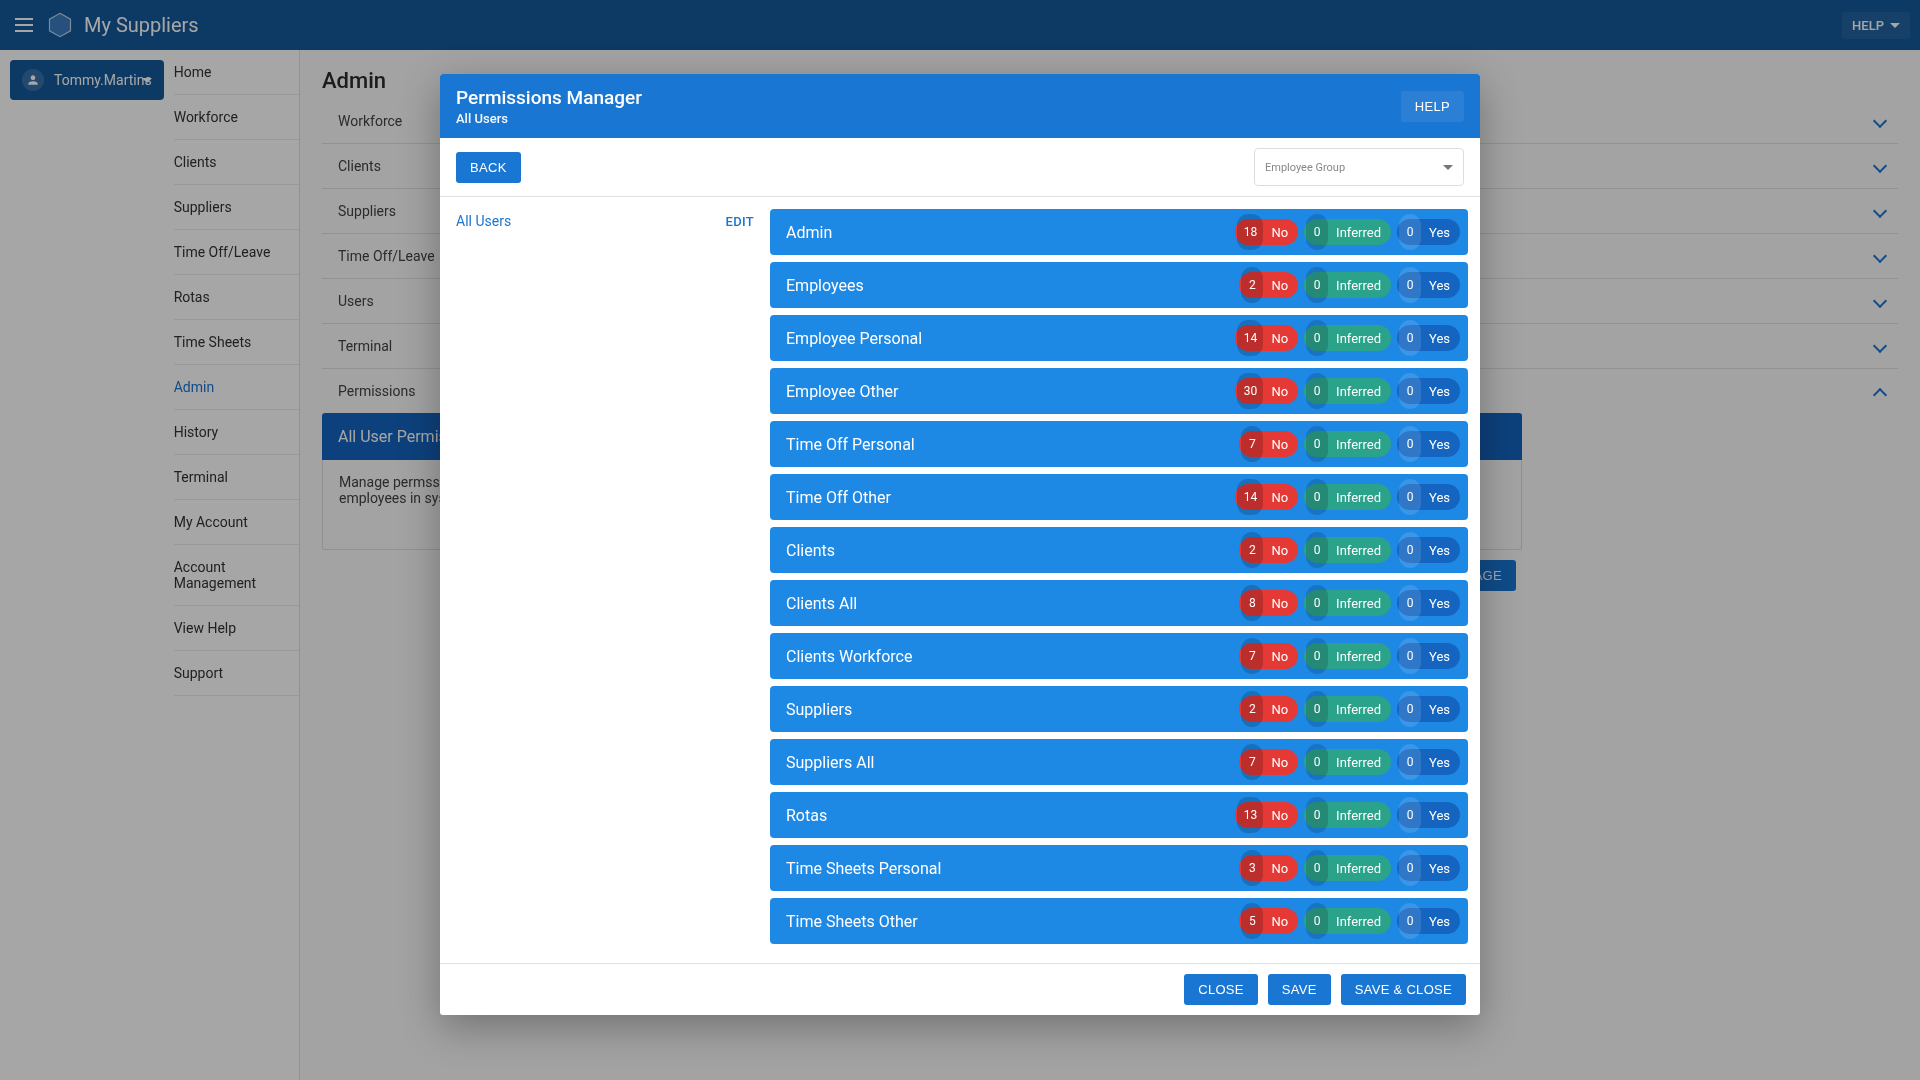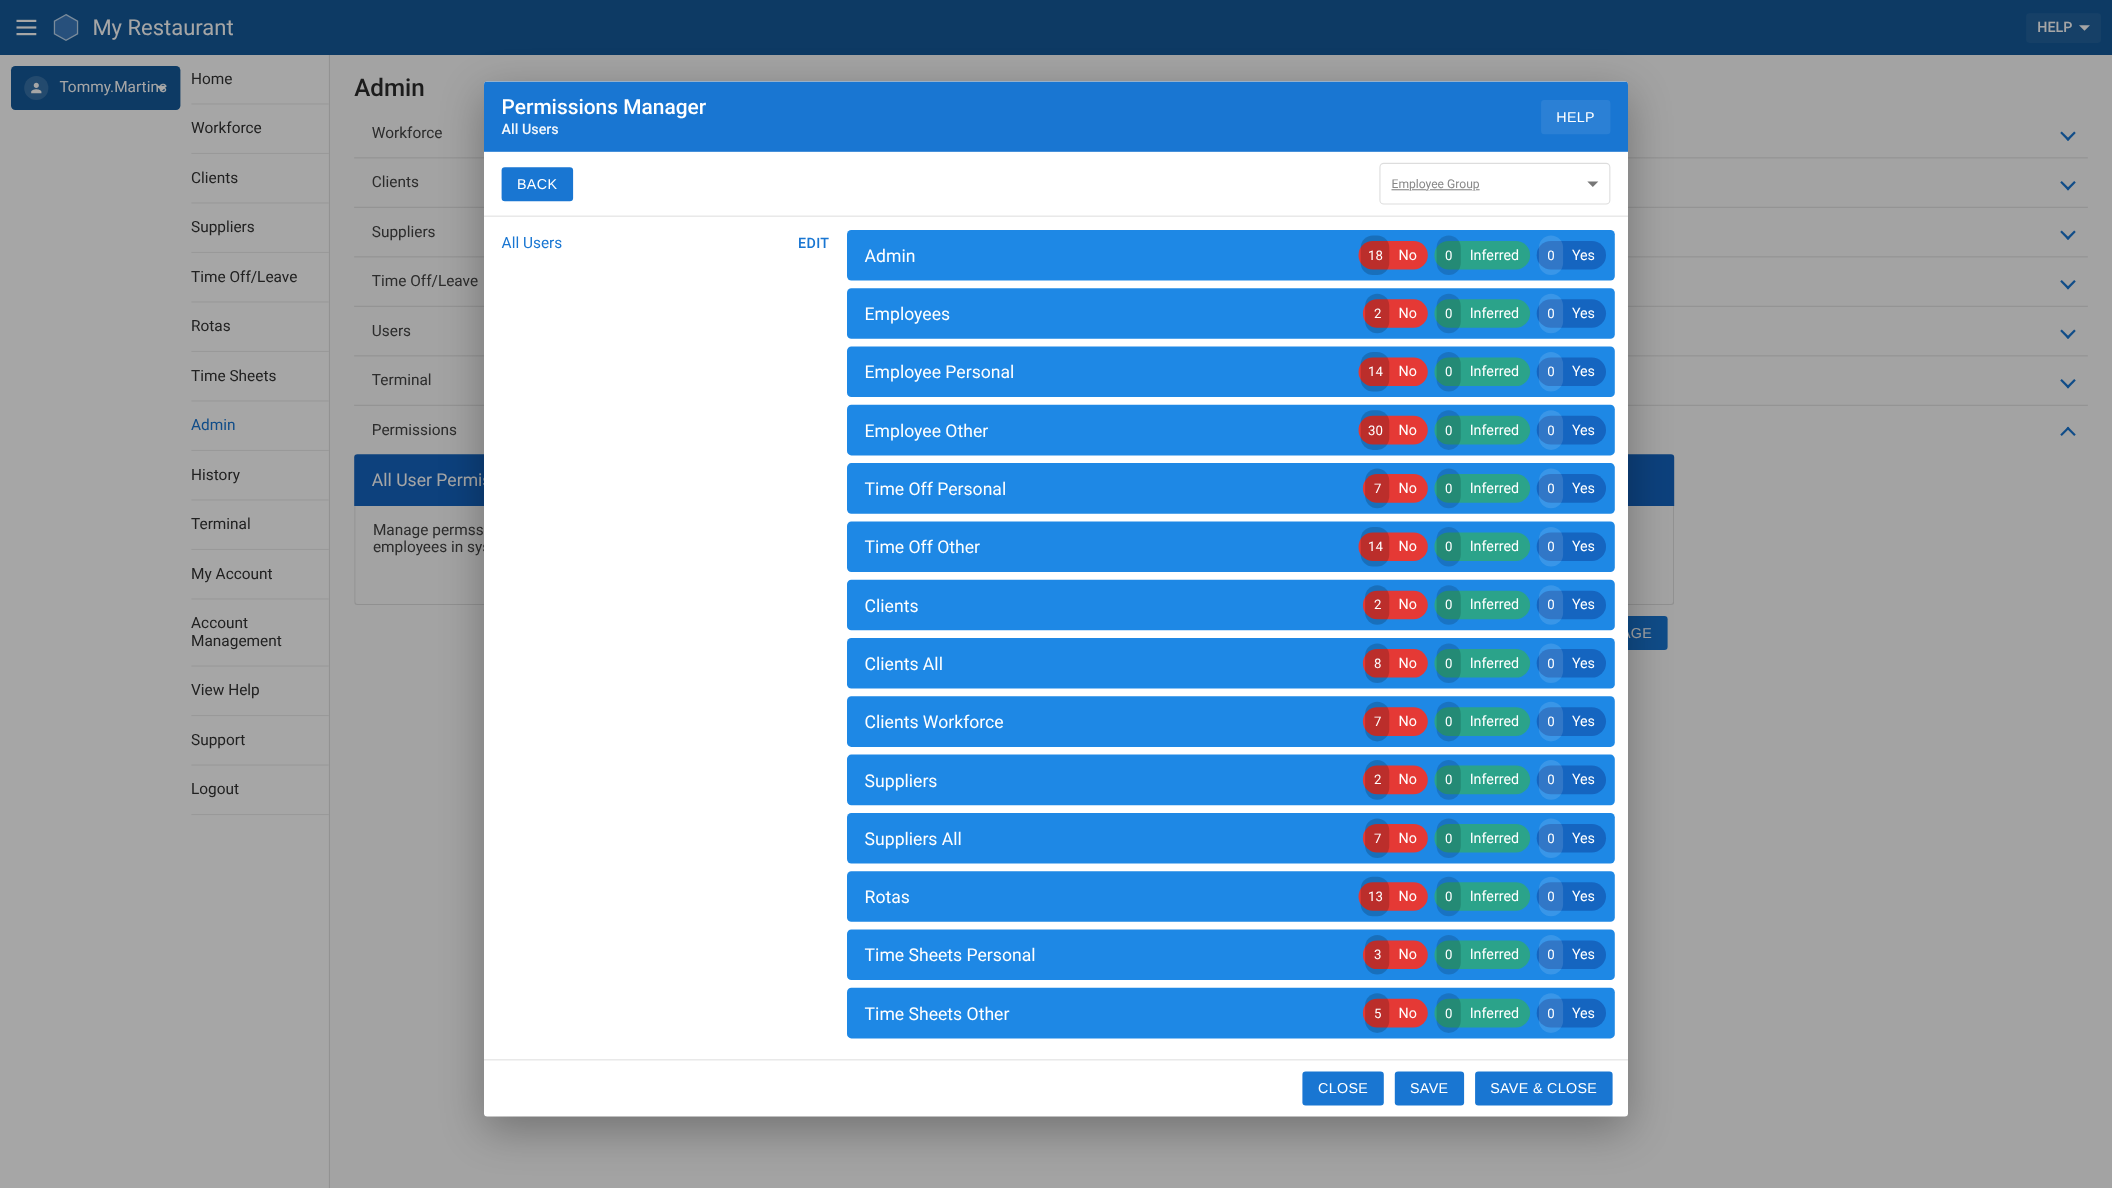--- a/index.html
+++ b/index.html
@@ -155,21 +155,21 @@
       display:flex; align-items:center; gap:12px;
       padding: 10px 16px;
       border-bottom: 1px solid var(--divider);
     }
     .emp-group {
       margin-left:auto; width: 210px;
       border: 1px solid #ddd; border-radius:4px;
       padding: 18px 10px;
       display:flex; align-items:center;
       font-size:11px; color:#888;
-      height: 38px; position:relative;text-decoration:underline;
+      height: 38px; position:relative;
     }
     .emp-group .tri-down{border-top-color:#777;}
     .dlg-body {
       display:flex;
       max-height: 780px;
     }
     .left-col {
       width: 330px;
       padding: 16px;
     }
@@ -235,21 +235,21 @@
   <div class="hamburger">
     <span></span>
       <span></span>
       <span></span>
   </div>
   <div class="logo">
     <svg viewBox="0 0 24 24">
         <polygon points="12,2 21,7 21,17 12,22 3,17 3,7" fill="#3d7cbf" stroke="#bcd6ee" stroke-width="1"></polygon>
       </svg>
   </div>
-  <div class="app-title">My Restaurant</div>
+  <div class="app-title">My Suppliers</div>
   <div class="appbar-spacer"></div>
   <div class="help-dd">
     <span>HELP</span>
     <span class="tri-down"></span>
   </div>
 </div>
 
 <div class="shell">
 
   <div class="sidebar">
@@ -270,21 +270,20 @@
         <div class="nav-item">Time Off/Leave</div>
         <div class="nav-item">Rotas</div>
         <div class="nav-item">Time Sheets</div>
         <div class="nav-item active">Admin</div>
         <div class="nav-item">History</div>
         <div class="nav-item">Terminal</div>
         <div class="nav-item">My Account</div>
         <div class="nav-item">Account Management</div>
         <div class="nav-item">View Help</div>
         <div class="nav-item">Support</div>
-        <div class="nav-item">Logout</div>
       </div>
   </div>
 
   <div class="main">
     <div class="page-title">Admin</div>
     <div id="acc-list">
         <div class="acc-item">
           <span>Workforce</span>
           <span class="chev"></span>
         </div>

